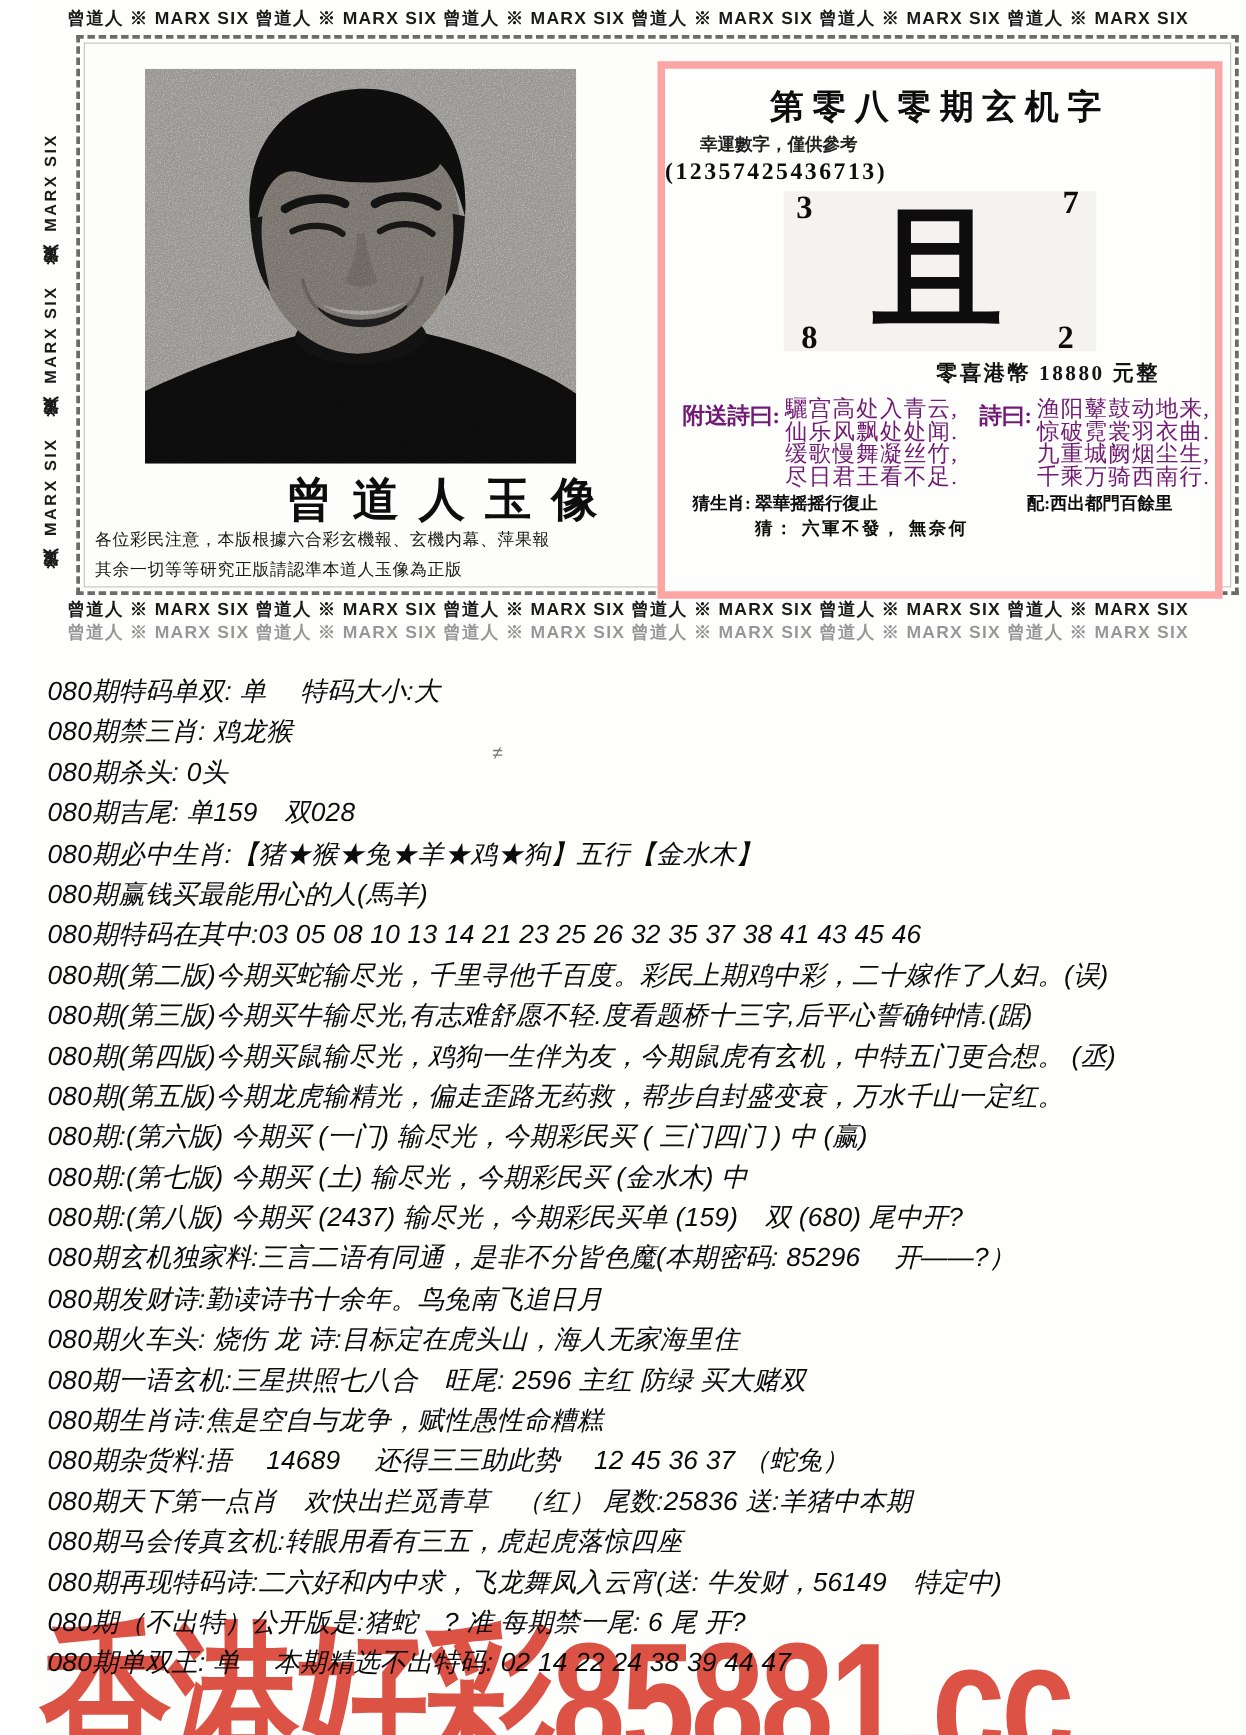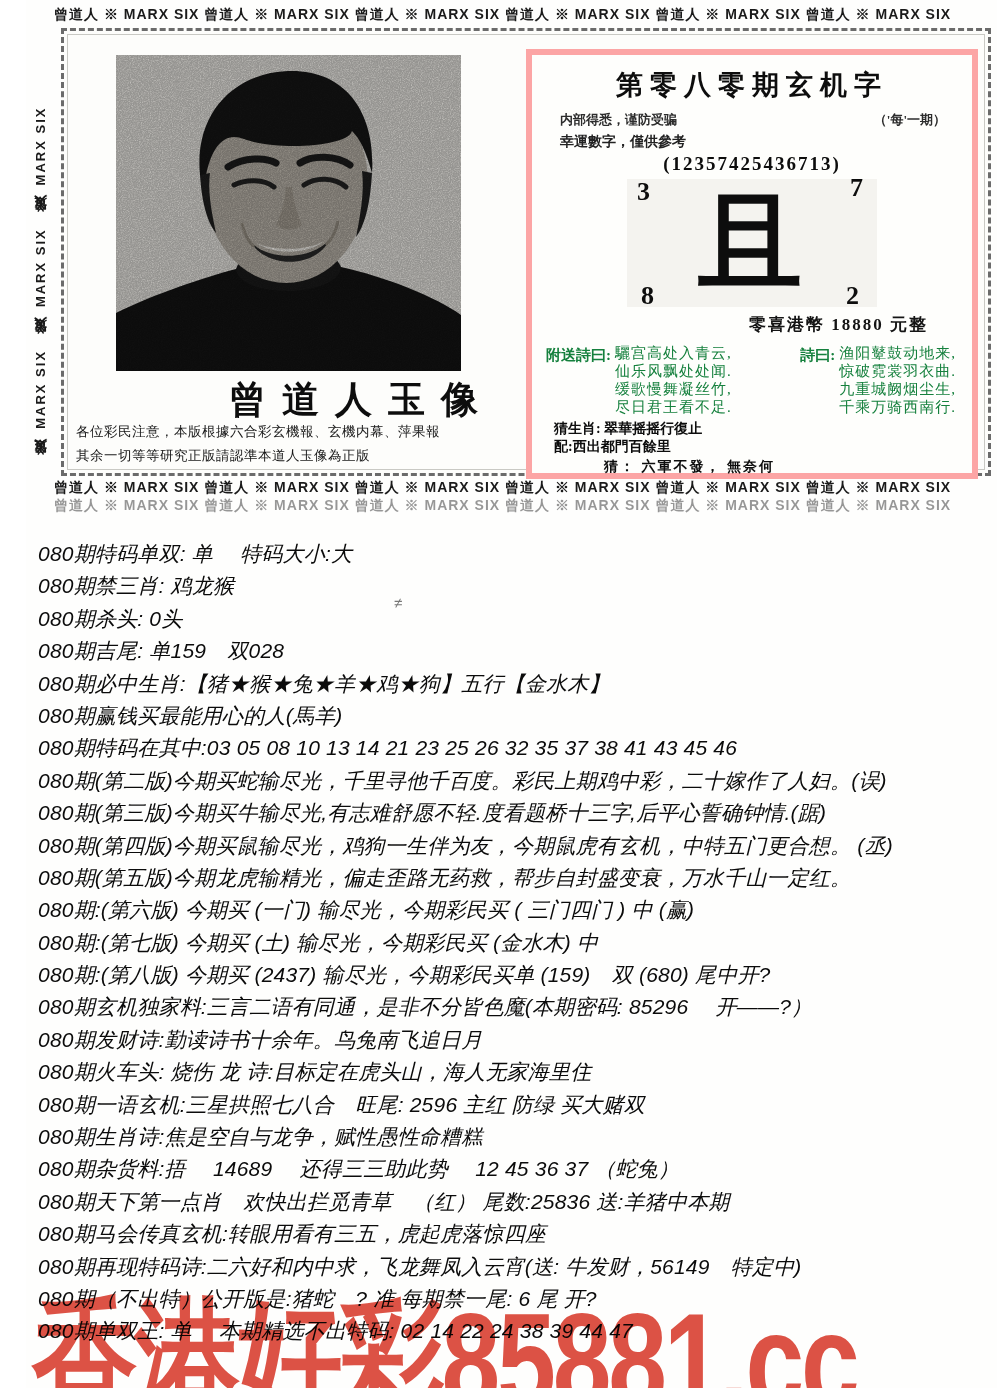--- a/index.html
+++ b/index.html
@@ -28,34 +28,34 @@
                 font-family:"Liberation Serif",serif;color:#171717;}
   .note1{top:392px;}
   .note2{top:416px;}
   
   .panel{position:absolute;left:462px;top:18px;width:440px;height:418px;border:6px solid #fca5a5;
          font-family:"Liberation Serif",serif;background:#fefefc;}
   .panel-title{margin-top:12px;text-align:center;font-size:27px;font-weight:900;letter-spacing:7px;}
   .panel-notice{display:flex;justify-content:space-between;padding:8px 26px 0 28px;font-size:13px;
                 color:#2c2c2c;font-weight:bold;}
   .panel-lucky{padding:4px 0 0 28px;font-size:14px;font-weight:bold;color:#222;}
-  .panel-numbers{text-align:center;font-size:19px;font-weight:bold;letter-spacing:2px;margin-top:2px;}
+  .panel-numbers{text-align:left;font-size:19px;font-weight:bold;letter-spacing:2px;margin-top:2px;}
   .char-block{position:relative;width:250px;height:128px;margin:4px auto 0 auto;background:#f4f3ef;}
   .char-main{position:absolute;left:50%;top:50%;transform:translate(-52%,-50%);
              font-size:104px;font-weight:900;line-height:1;font-family:"Liberation Serif",serif;}
   .char-corner{position:absolute;font-size:26px;font-weight:bold;font-family:"Liberation Serif",serif;}
   .c-tl{left:10px;top:-2px;} .c-tr{right:14px;top:-6px;}
   .c-bl{left:14px;bottom:-4px;} .c-br{right:18px;bottom:-4px;}
   .panel-prize{margin-top:6px;padding-right:44px;text-align:right;font-size:17px;font-weight:900;
                letter-spacing:2px;color:#141414;}
-  .poems{display:flex;justify-content:space-between;padding:8px 16px 0 14px;font-size:15px;color:#15803d;}
+  .poems{display:flex;justify-content:space-between;padding:8px 4px 0 14px;font-size:18px;color:#701a75;}
   .poem-col{display:flex;}
   .poem-label{font-weight:bold;margin-right:4px;padding-top:2px;}
   .poem-lines div{line-height:18px;letter-spacing:1px;}
-  .guess-row{display:flex;justify-content:space-between;padding:4px 34px 0 22px;font-size:14px;font-weight:bold;flex-direction:column;}
+  .guess-row{display:flex;justify-content:space-between;padding:4px 34px 0 22px;font-size:14px;font-weight:bold;}
   .guess-line{padding:2px 0 0 72px;font-size:14px;font-weight:bold;letter-spacing:2px;}
   
   .body-lines{position:absolute;left:12px;top:538px;width:980px;}
   .body-lines .bline{height:32.4px;line-height:32.4px;font-size:21px;font-weight:500;
                      white-space:nowrap;color:#0b0b0b;letter-spacing:.2px;font-style:italic;}
   
   .watermark{position:absolute;left:6px;top:1272px;width:990px;font-size:132px;font-weight:900;
              white-space:nowrap;transform:scale(.80,1.02);transform-origin:left top;
              mix-blend-mode:multiply;opacity:.88;letter-spacing:-4px;z-index:6;
              font-family:"Liberation Sans",sans-serif;}
@@ -112,24 +112,20 @@
         <rect width="345" height="316" filter="url(#grain)" opacity="0.35"></rect>
       </svg>
     </div>
 
     <div class="caption-title">曾道人玉像</div>
     <div class="caption-note note1">各位彩民注意，本版根據六合彩玄機報、玄機内幕、萍果報</div>
     <div class="caption-note note2">其余一切等等研究正版請認準本道人玉像為正版</div>
 
     <div class="panel">
       <div class="panel-title">第零八零期玄机字</div>
-      <div class="panel-notice">
-        <span>内部得悉，谨防受骗</span>
-        <span>（'每'一期）</span>
-      </div>
       <div class="panel-lucky">幸運數字，僅供參考</div>
       <div class="panel-numbers">(12357425436713)</div>
 
       <div class="char-block">
         <span class="char-corner c-tl">3</span>
         <span class="char-corner c-tr">7</span>
         <span class="char-main">且</span>
         <span class="char-corner c-bl">8</span>
         <span class="char-corner c-br">2</span>
       </div>

